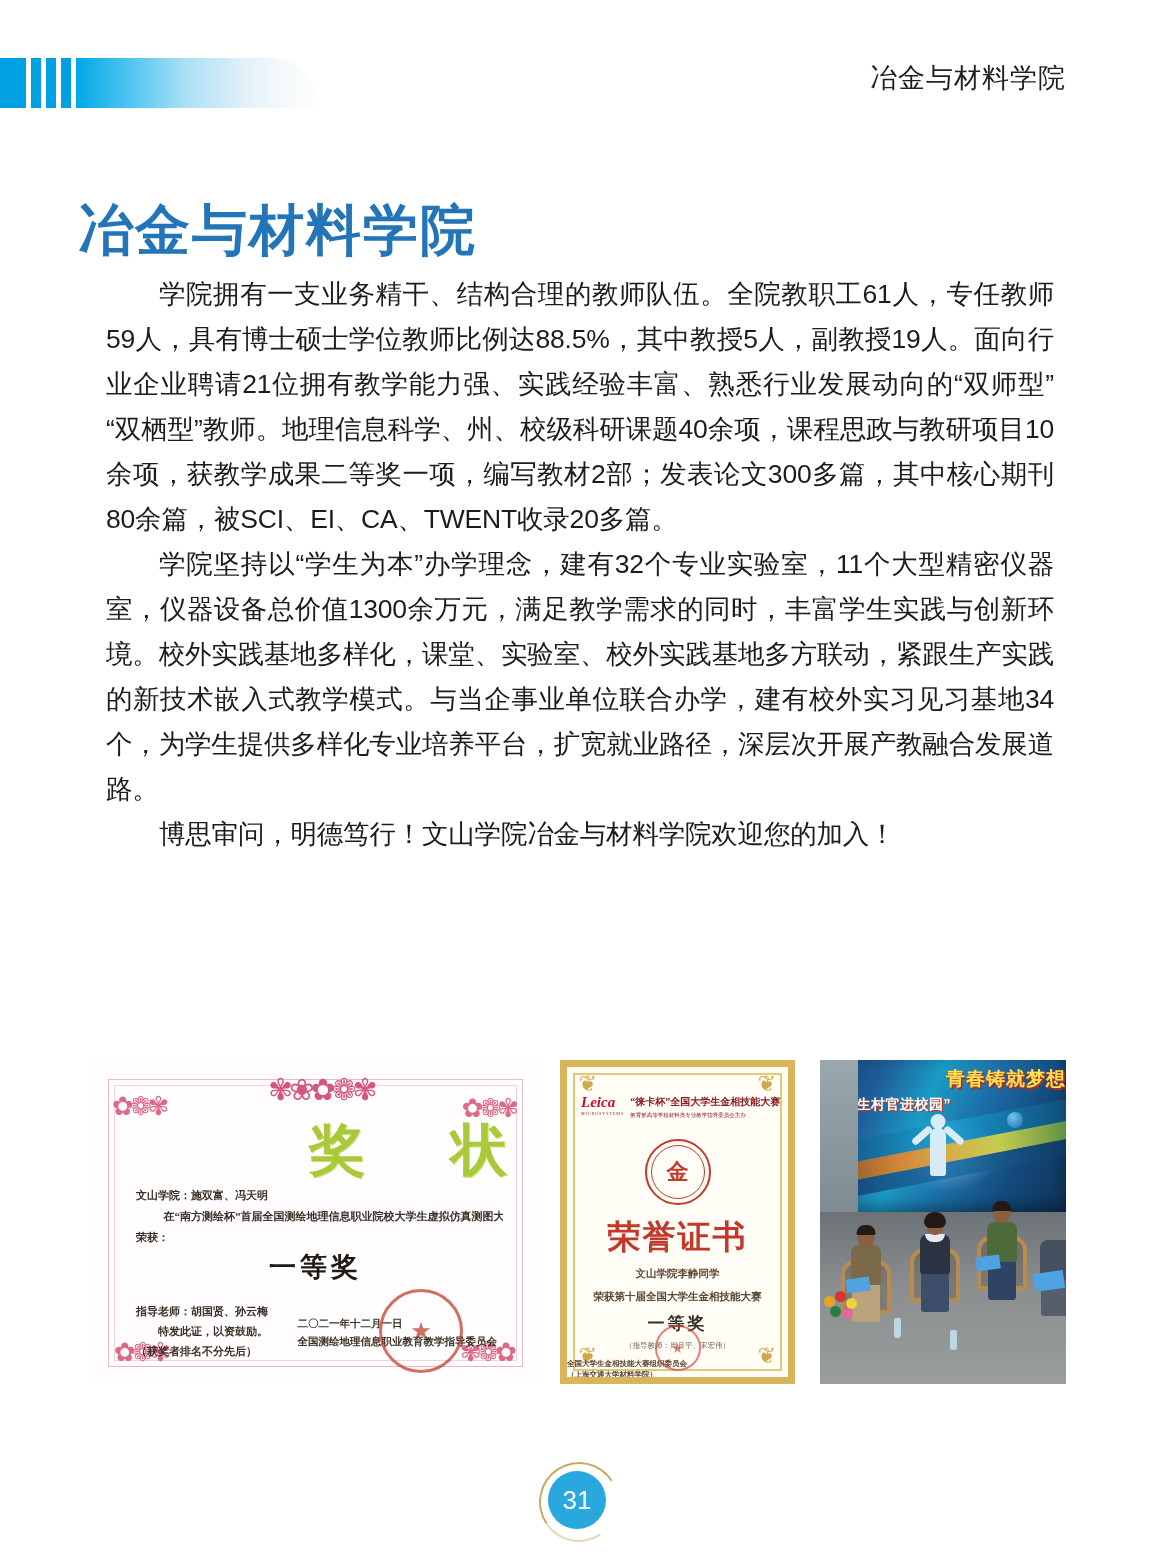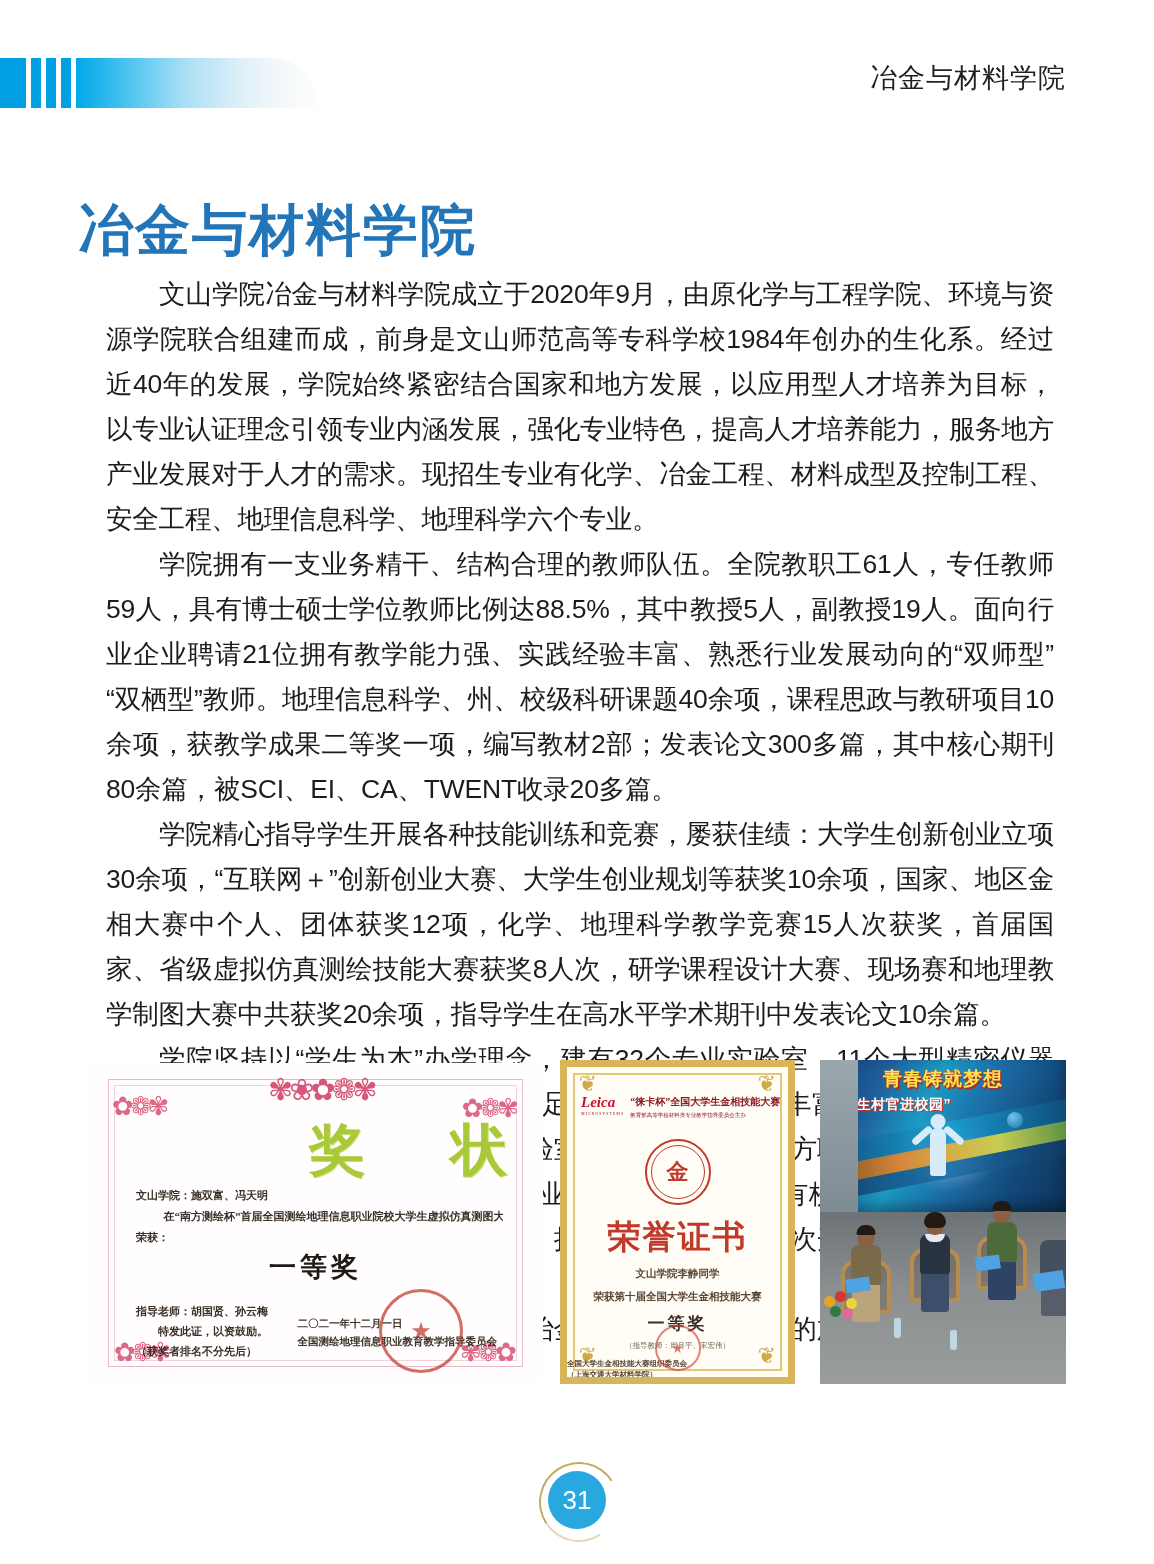--- a/index.html
+++ b/index.html
@@ -453,21 +453,21 @@
     left: 76%;
     top: 52px;
     width: 16px; height: 16px;
     border-radius: 50%;
     background: radial-gradient(circle at 35% 32%, #6fc8ea, #1d6ea8);
   }
   .ph-headline {
     position: absolute;
     left: 0; right: 0;
     top: 6px;
-    text-align: center;
+    text-align: right;
     font-size: 19px;
     font-weight: bold;
     color: #ffe24d;
     letter-spacing: 1px;
     text-shadow: 1.5px 1.5px 0 #b62a1e, -0.5px -0.5px 0 #b62a1e;
     font-family: "Liberation Sans", "DejaVu Sans", sans-serif;
     white-space: nowrap;
   }
   .ph-sub {
     position: absolute;
@@ -650,23 +650,21 @@
     <div class="hdr-bar-thin"></div>
     <div class="hdr-bar-thin"></div>
     <div class="hdr-sweep"></div>
   </div>
   <div class="hdr-title">冶金与材料学院</div>
 </div>
 
 <h1 class="main-title">冶金与材料学院</h1>
 
 <div class="article">
-  <p class="para">文山学院冶金与材料学院成立于2020年9月，由原化学与工程学院、环境与资源学院联合组建而成，前身是文山师范高等专科学校1984年创办的生化系。经过近40年的发展，学院始终紧密结合国家和地方发展，以应用型人才培养为目标，以专业认证理念引领专业内涵发展，强化专业特色，提高人才培养能力，服务地方产业发展对于人才的需求。现招生专业有化学、冶金工程、材料成型及控制工程、安全工程、地理信息科学、地理科学六个专业。</p>
   <p class="para">学院拥有一支业务精干、结构合理的教师队伍。全院教职工61人，专任教师59人，具有博士硕士学位教师比例达88.5%，其中教授5人，副教授19人。面向行业企业聘请21位拥有教学能力强、实践经验丰富、熟悉行业发展动向的“双师型”“双栖型”教师。地理信息科学、州、校级科研课题40余项，课程思政与教研项目10余项，获教学成果二等奖一项，编写教材2部；发表论文300多篇，其中核心期刊80余篇，被SCI、EI、CA、TWENT收录20多篇。</p>
-  <p class="para">学院精心指导学生开展各种技能训练和竞赛，屡获佳绩：大学生创新创业立项30余项，“互联网＋”创新创业大赛、大学生创业规划等获奖10余项，国家、地区金相大赛中个人、团体获奖12项，化学、地理科学教学竞赛15人次获奖，首届国家、省级虚拟仿真测绘技能大赛获奖8人次，研学课程设计大赛、现场赛和地理教学制图大赛中共获奖20余项，指导学生在高水平学术期刊中发表论文10余篇。</p>
   <p class="para">学院坚持以“学生为本”办学理念，建有32个专业实验室，11个大型精密仪器室，仪器设备总价值1300余万元，满足教学需求的同时，丰富学生实践与创新环境。校外实践基地多样化，课堂、实验室、校外实践基地多方联动，紧跟生产实践的新技术嵌入式教学模式。与当企事业单位联合办学，建有校外实习见习基地34个，为学生提供多样化专业培养平台，扩宽就业路径，深层次开展产教融合发展道路。</p>
   <p class="para">博思审问，明德笃行！文山学院冶金与材料学院欢迎您的加入！</p>
 </div>
 
 <div class="gallery">
 
   <div class="cert1">
     <div class="cert1-inner-border"></div>
     <div class="cert1-inner-border2"></div>
 

